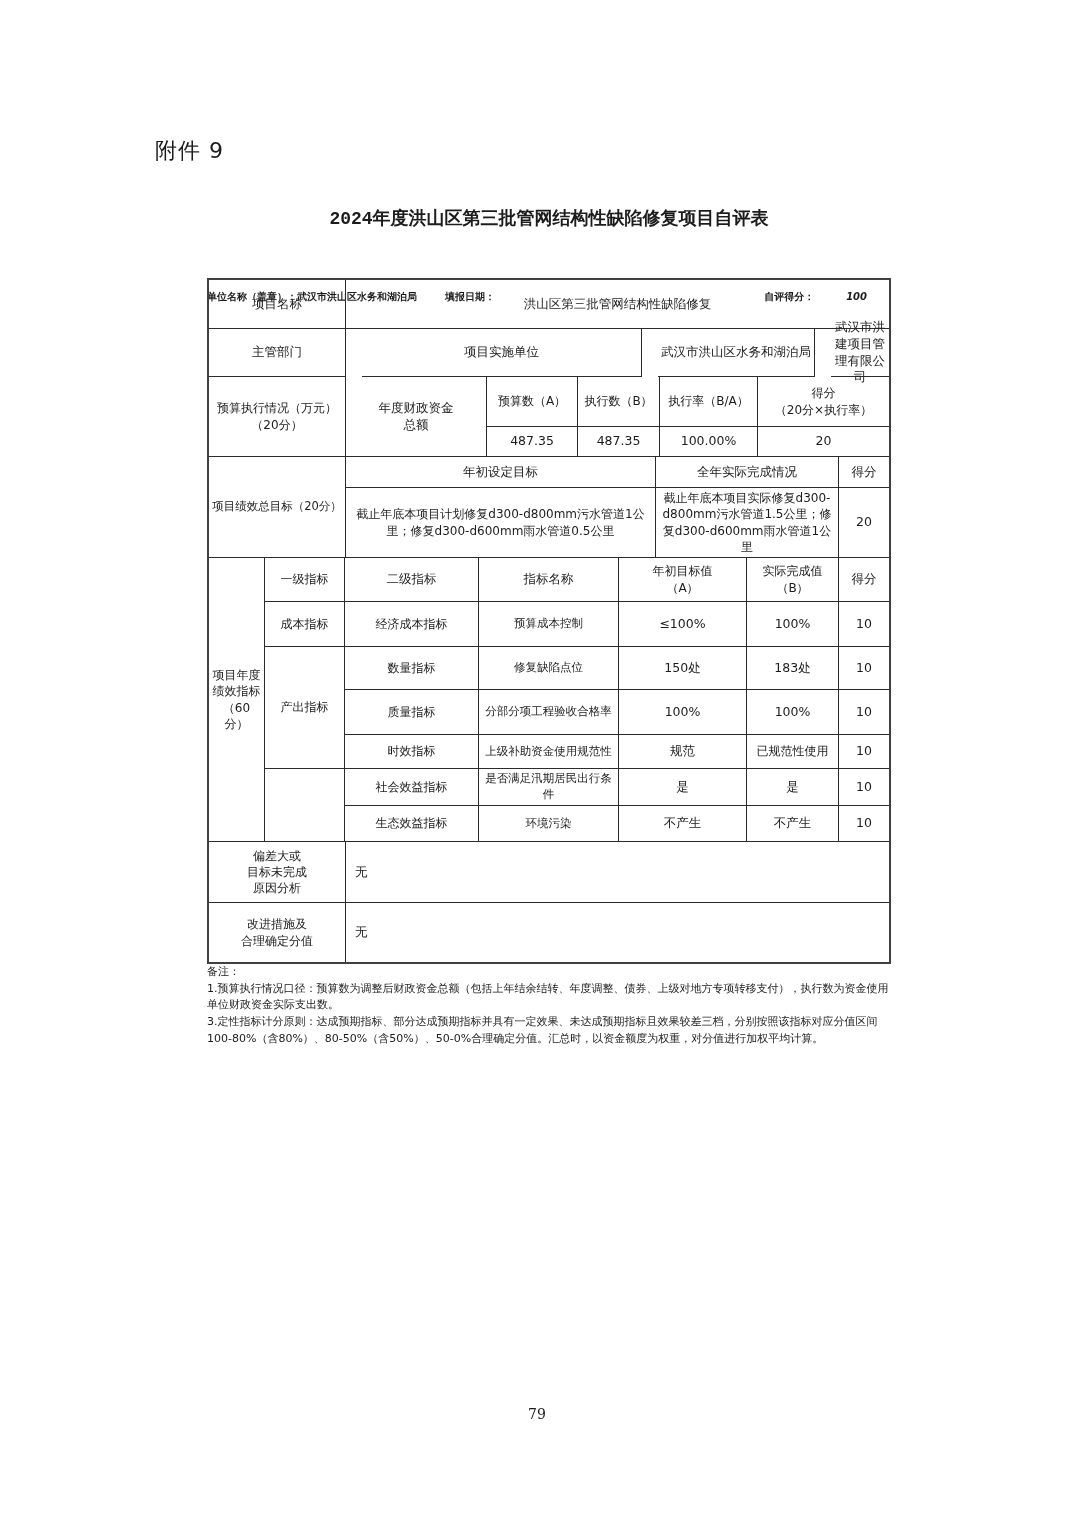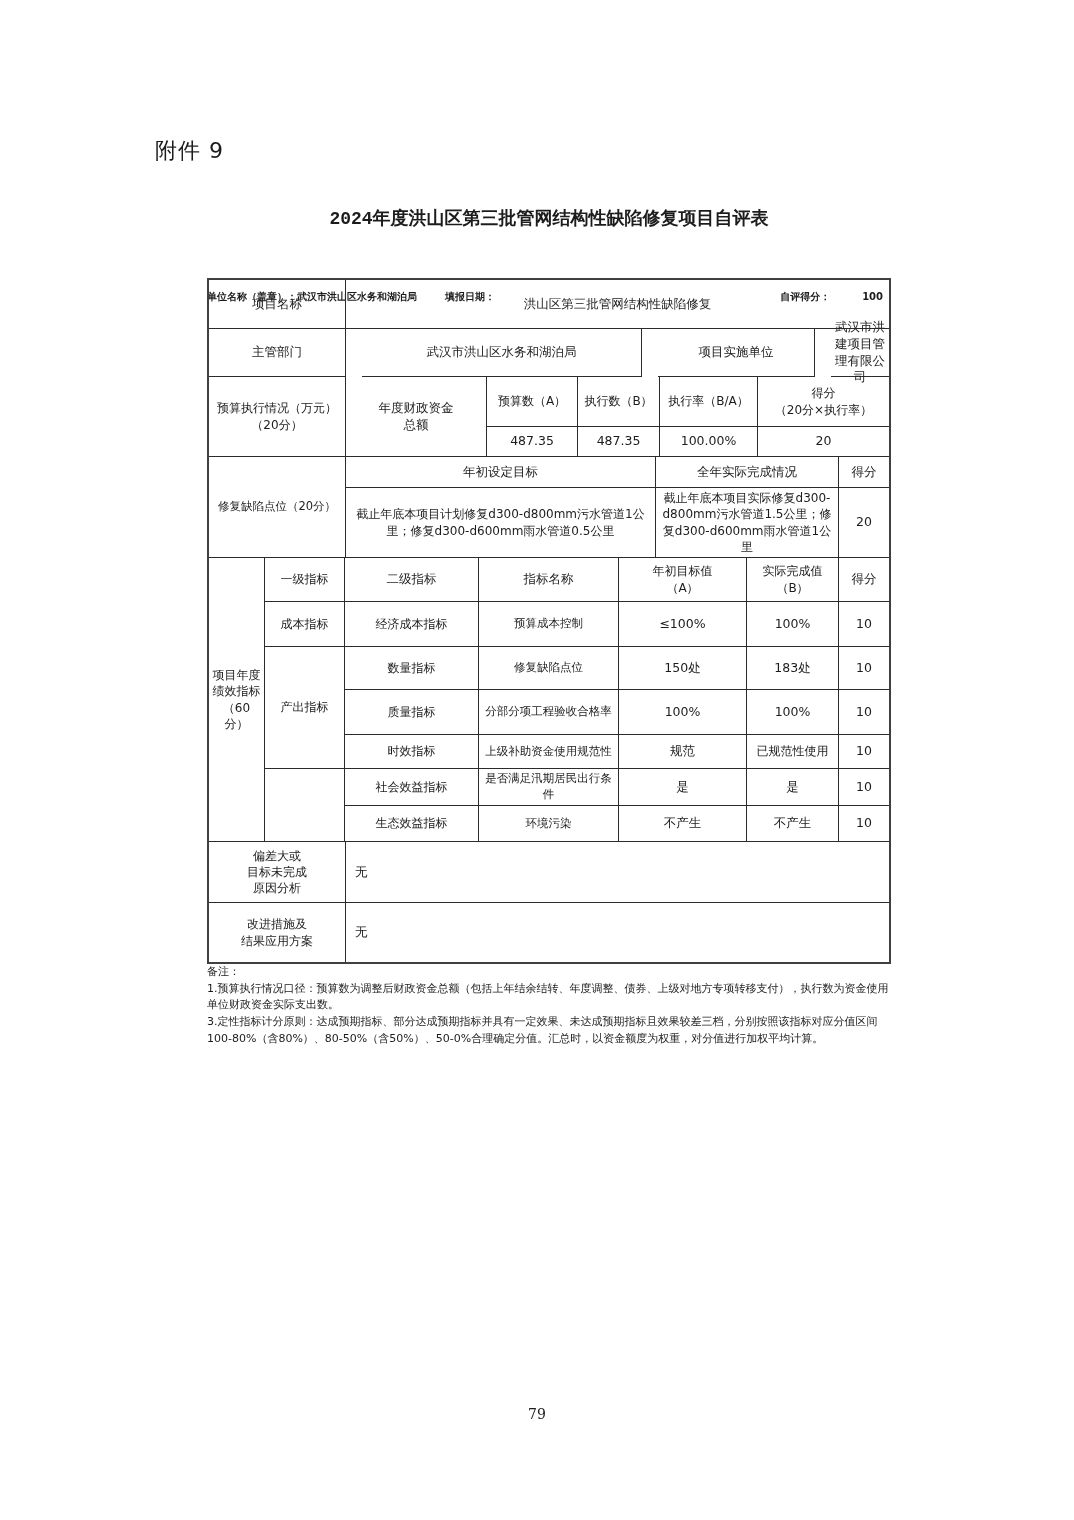--- a/index.html
+++ b/index.html
@@ -8,21 +8,21 @@
     background:#ffffff; color:#1c1c1c;
     font-family:"DejaVu Sans","Liberation Sans",sans-serif;
   }
   .attachment { position:absolute; left:155px; top:136px; font-size:22px; letter-spacing:1px; }
   .title { position:absolute; left:207px; top:206px; width:684px; text-align:center;
            font-size:18px; font-weight:bold;font-family:Liberation Mono, monospace; }
   .meta { position:absolute; left:207px; top:254px; width:684px; display:flex;
           align-items:baseline; font-size:10px; font-weight:600; }
   .meta .date-label { margin-left:28px;margin-top:36px; }
   .meta .spacer { flex:1; }
-  .meta .score-value { margin-left:32px; margin-right:8px; }
+  .meta .score-value { margin-left:32px; margin-right:24px;font-style:italic; }
 
   .table-wrap { position:absolute; left:207px; top:278px; width:684px;
                 border:2px solid #404040; box-sizing:border-box; font-size:12.5px; }
   .sec { display:grid; }
   .secA { grid-template-columns:137px 1fr; grid-template-rows:49px; }
   .secB { grid-template-columns:137px 280px 157px 1fr; grid-template-rows:48px;gap:16px; }
   .secC { grid-template-columns:137px 141px 91px 82px 98px 1fr; grid-template-rows:50px 30px; }
   .secD { grid-template-columns:137px 310px 183px 1fr; grid-template-rows:31px 70px; }
   .secE { grid-template-columns:56px 80px 134px 140px 128px 92px 1fr;
           grid-template-rows:44px 45px 43px 45px 34px 37px 36px; }
@@ -62,22 +62,22 @@
 
 <div class="table-wrap">
 
   <div class="sec secA">
     <div class="cell">项目名称</div>
     <div class="cell lc">洪山区第三批管网结构性缺陷修复</div>
   </div>
 
   <div class="sec secB">
     <div class="cell">主管部门</div>
+    <div class="cell">项目实施单位</div>
     <div class="cell">武汉市洪山区水务和湖泊局</div>
-    <div class="cell">项目实施单位</div>
     <div class="cell lc">武汉市洪建项目管理有限公司</div>
   </div>
 
   <div class="sec secC">
     <div class="cell fs12" style="grid-row:1/3; grid-column:1;">
       <span>预算执行情况（万元）</span>
       <span>（20分）</span>
     </div>
     <div class="cell" style="grid-row:1/3; grid-column:2;">
       <span>年度财政资金</span>
@@ -90,21 +90,21 @@
       <span>得分</span>
       <span>（20分×执行率）</span>
     </div>
     <div class="cell">487.35</div>
     <div class="cell">487.35</div>
     <div class="cell">100.00%</div>
     <div class="cell lc">20</div>
   </div>
 
   <div class="sec secD">
-    <div class="cell fs11" style="grid-row:1/3; grid-column:1;">修复缺陷点位（20分）</div>
+    <div class="cell fs11" style="grid-row:1/3; grid-column:1;">项目绩效总目标（20分）</div>
     <div class="cell">年初设定目标</div>
     <div class="cell">全年实际完成情况</div>
     <div class="cell lc">得分</div>
     <div class="cell fs12">截止年底本项目计划修复d300-d800mm污水管道1公里；修复d300-d600mm雨水管道0.5公里</div>
     <div class="cell fs12">截止年底本项目实际修复d300-d800mm污水管道1.5公里；修复d300-d600mm雨水管道1公里</div>
     <div class="cell lc">20</div>
   </div>
 
   <div class="sec secE">
     <div class="cell fs12" style="grid-row:1/8; grid-column:1;">
@@ -170,21 +170,21 @@
       <span>偏差大或</span>
       <span>目标未完成</span>
       <span>原因分析</span>
     </div>
     <div class="cell lc left">无</div>
   </div>
 
   <div class="sec secG">
     <div class="cell fs12 nb">
       <span>改进措施及</span>
-      <span>结果应用方案</span>
+      <span>合理确定分值</span>
     </div>
     <div class="cell lc nb left">无</div>
   </div>
 
 </div>
 
 <div class="notes">
   <p>备注：</p>
   <p>1.预算执行情况口径：预算数为调整后财政资金总额（包括上年结余结转、年度调整、债券、上级对地方专项转移支付），执行数为资金使用单位财政资金实际支出数。</p>
   <p>3.定性指标计分原则：达成预期指标、部分达成预期指标并具有一定效果、未达成预期指标且效果较差三档，分别按照该指标对应分值区间100-80%（含80%）、80-50%（含50%）、50-0%合理确定分值。汇总时，以资金额度为权重，对分值进行加权平均计算。</p>

